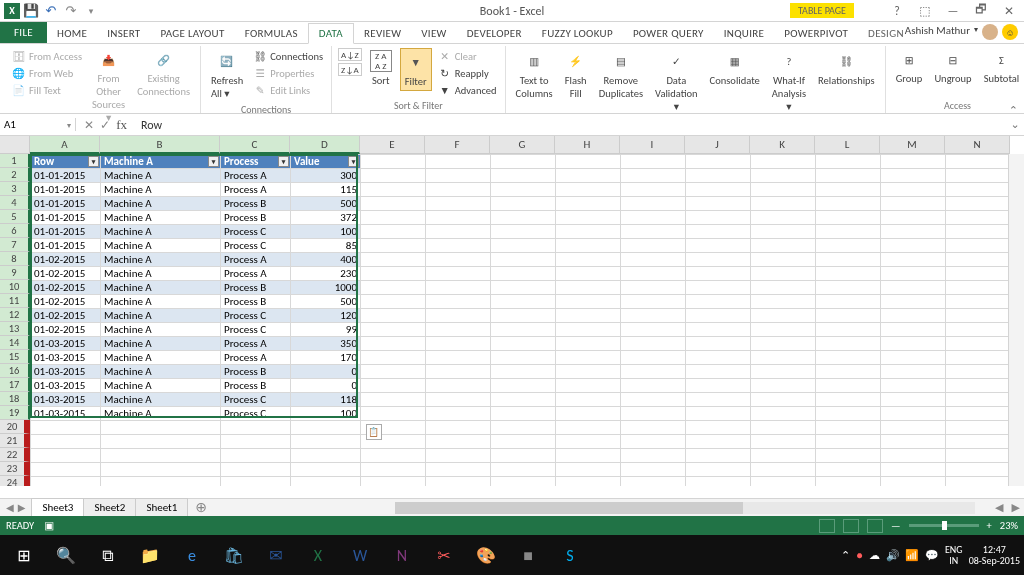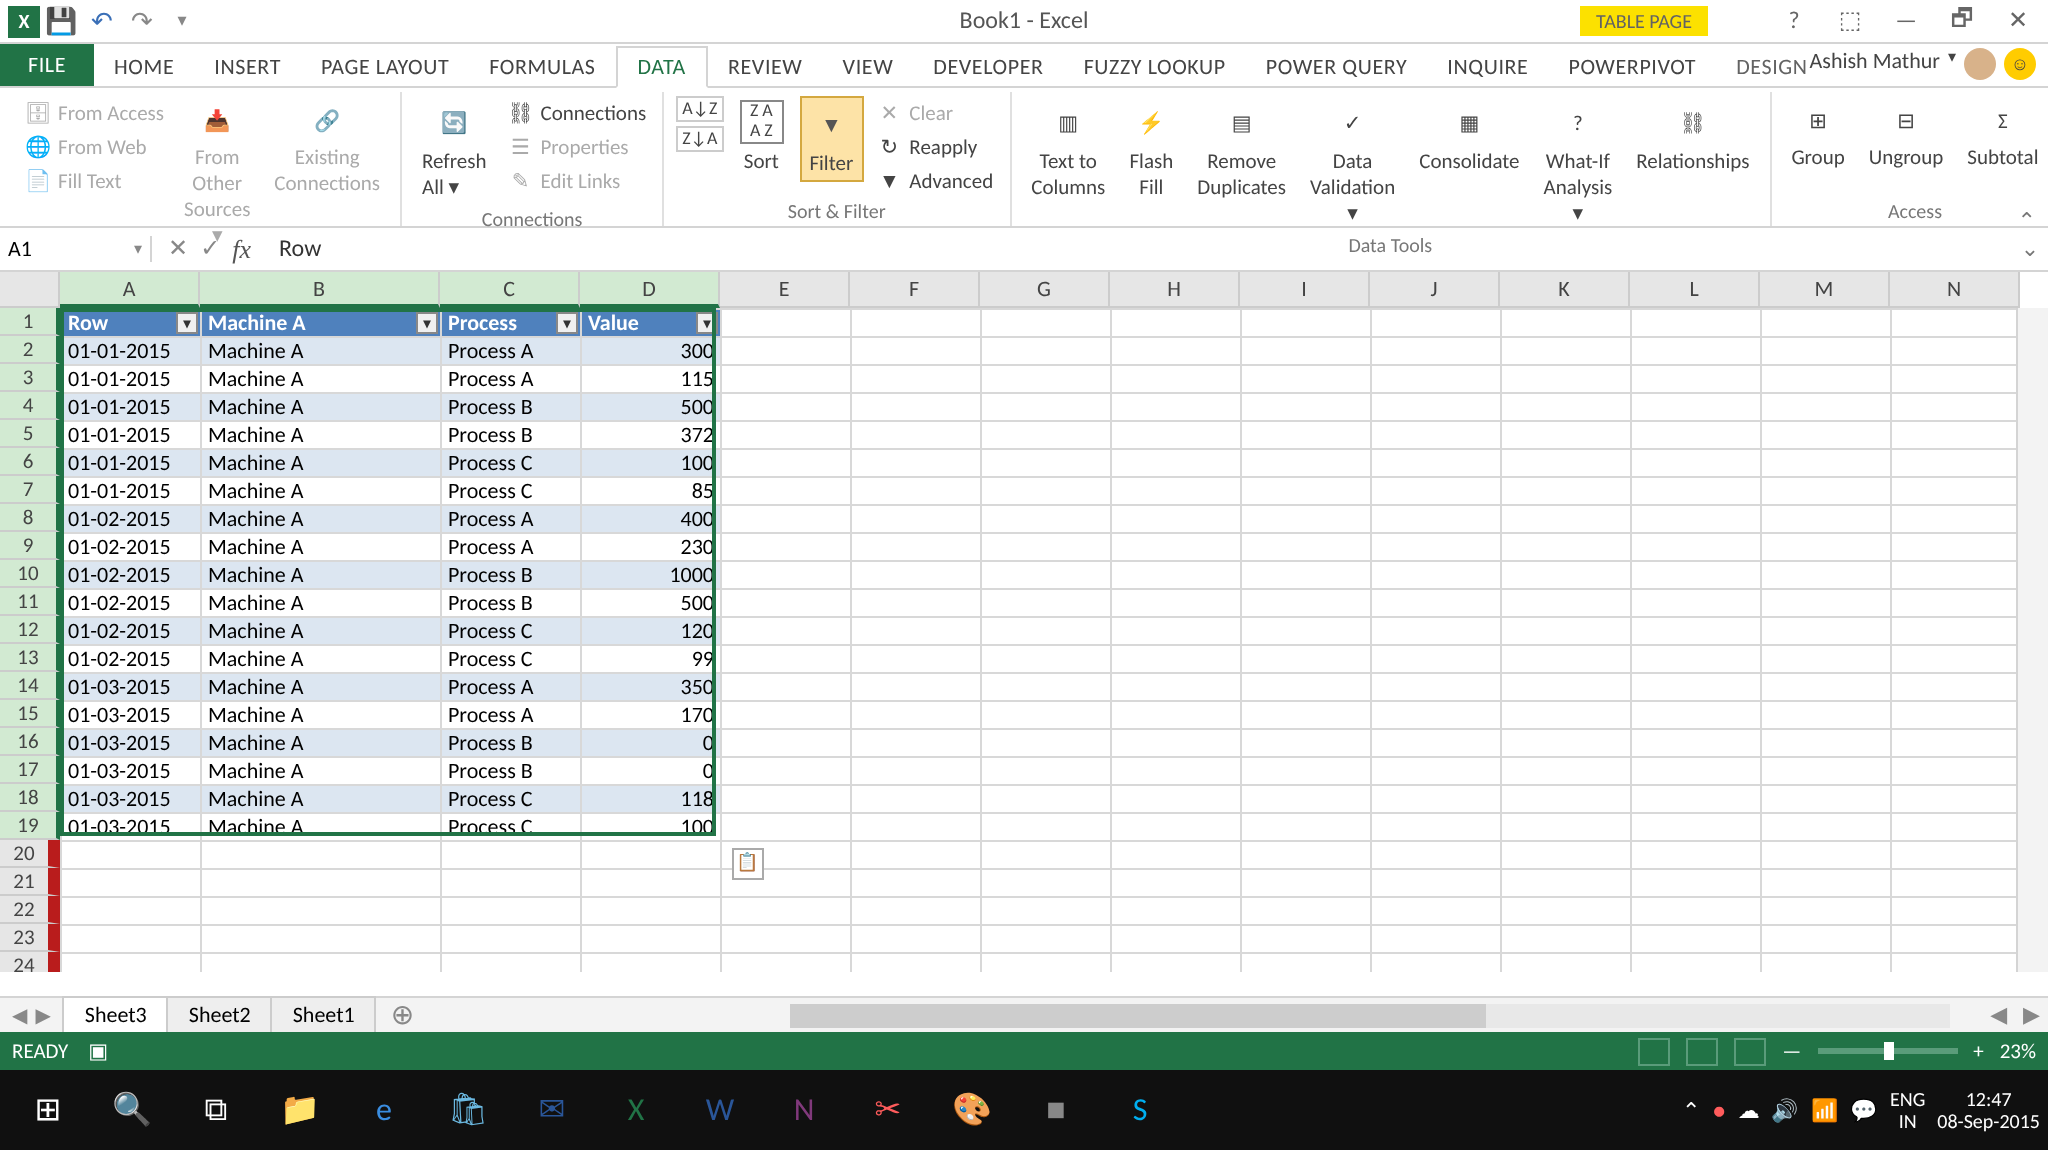--- a/index.html
+++ b/index.html
@@ -34,21 +34,21 @@
 .ribbon-item { display: flex; align-items: center; gap: 3px; padding: 1px 2px; white-space: nowrap; color: #444; }
 .ribbon-item.disabled { color: #aaa; }
 .big-btn { display: flex; flex-direction: column; align-items: center; gap: 2px; padding: 2px 4px; color: #444; }
 .big-btn .icon { width: 24px; height: 24px; }
 .icon { width: 14px; height: 14px; display: inline-flex; align-items: center; justify-content: center; }
 
 
 .formula-row { height: 22px; display: flex; align-items: center; border-bottom: 1px solid #d4d4d4; }
 .name-box { width: 76px; border-right: 1px solid #d4d4d4; padding: 0 4px; display: flex; align-items: center; justify-content: space-between; font-size: 11px; }
 .fx-icons { display: flex; align-items: center; gap: 6px; padding: 0 8px; color: #888; font-size: 12px; }
-.fx-label { font-style: italic; color: #555; font-family: "Cambria Math", serif; font-size: 13px; }
+.fx-label { color: #555; font-family: "Cambria Math", serif; font-size: 13px; }
 .formula-input { flex: 1; padding: 0 6px; font-size: 12px; color: #333; }
 .fbar-expand { width: 18px; text-align: center; color: #777; }
 
 
 .grid-area { position: relative; height: 370px; overflow: hidden; }
 .col-headers { display: flex; height: 18px; }
 .corner { width: 30px; height: 18px; background: #e6e6e6; border-right: 1px solid #ccc; border-bottom: 1px solid #ccc; }
 .col-h { height: 18px; background: #e6e6e6; border-right: 1px solid #ccc; border-bottom: 1px solid #ccc; text-align: center; font-size: 11px; color: #444; line-height: 18px; }
 .col-h.sel { background: #d2ead2; border-bottom: 2px solid #217346; }
 .grid-body { display: flex; }
@@ -254,21 +254,20 @@
         </div>
       <div class="big-btn">
           <div class="icon" style="width:22px;height:22px">?</div>
           <div style="text-align:center"><span>What-If Analysis</span> ▾</div>
         </div>
       <div class="big-btn disabled">
           <div class="icon" style="width:22px;height:22px">⛓</div>
           <div>Relationships</div>
         </div>
     </div>
-    <div class="group-label">Data Tools</div>
   </div>
 
   <div class="group">
     <div class="group-content">
       <div class="big-btn">
           <div class="icon" style="width:20px;height:20px">⊞</div>
           <div><span>Group</span></div>
         </div>
       <div class="big-btn">
           <div class="icon" style="width:20px;height:20px">⊟</div>

